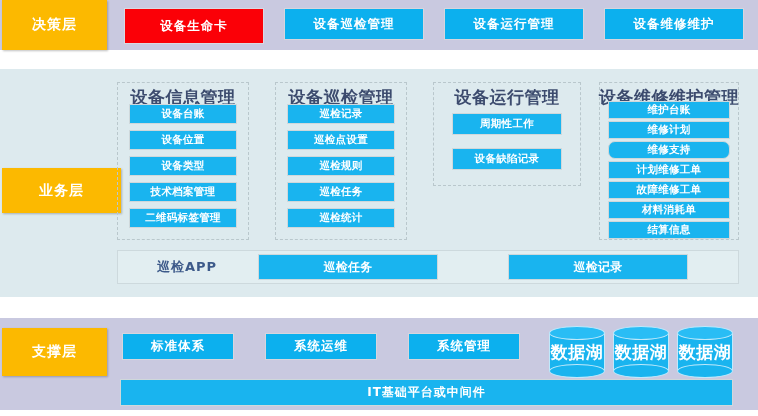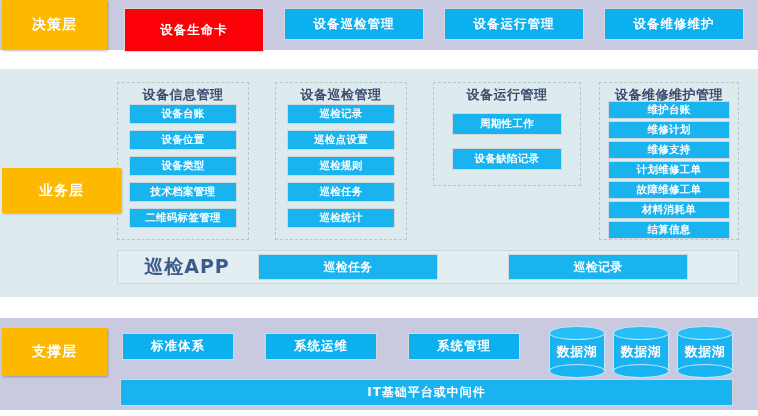--- a/index.html
+++ b/index.html
@@ -44,21 +44,21 @@
   .grp{
     position:absolute;
     border:1px dashed #b9c7cc;
     box-sizing:border-box;
   }
   .grp-title{
     position:absolute;
     width:100%;
     text-align:center;
     color:#3c4b6e;
-    font-size:13px;
+    font-size:17px;
     font-weight:bold;
     letter-spacing:.5px;
   }
   .cell{
     position:absolute;
     background:#19b4ef;
     border:1px solid #cfd8db;
     color:#ffffff;
     font-size:10.5px;
     font-weight:bold;
@@ -69,21 +69,21 @@
   .app-bar{
     position:absolute;
     background:#e2eef1;
     border:1px solid #cdd9dd;
     box-sizing:border-box;
   }
   .app-label{
     position:absolute;
     display:flex;align-items:center;justify-content:center;
     color:#3d5a8a;
-    font-size:19px;
+    font-size:13px;
     font-weight:bold;
     letter-spacing:1px;
   }
 
   
   .cyl{
     position:absolute;
   }
   .cyl .body{
     position:absolute;left:0;top:7px;width:100%;height:38px;
@@ -101,21 +101,21 @@
   .cyl .bot{
     position:absolute;left:0;top:38px;width:100%;height:14px;
     background:#19b4ef;
     border:1px solid #bfe9fb;
     border-radius:50%;
     box-sizing:border-box;
   }
   .cyl .cyl-text{
     position:absolute;left:0;top:0;width:100%;height:52px;
     display:flex;align-items:center;justify-content:center;
-    color:#ffffff;font-size:13px;font-weight:bold;letter-spacing:.5px;
+    color:#ffffff;font-size:17px;font-weight:bold;letter-spacing:.5px;
     z-index:3;
   }
   .wide-bar{
     position:absolute;
     background:#19b4ef;
     color:#ffffff;
     font-size:12px;font-weight:bold;letter-spacing:1px;
     display:flex;align-items:center;justify-content:center;
     border:1px solid #cfd8db;
     box-sizing:border-box;
@@ -123,21 +123,21 @@
 </style>
 </head>
 <body>
 
 <div class="canvas">
 
   <div class="band" style="top:0px;height:50px;"></div>
 
   <div class="layer-label" style="left:2px;top:0px;width:105px;height:50px;">决策层</div>
 
-  <div class="btn red" style="left:124px;top:8px;width:140px;height:44px;">设备生命卡</div>
+  <div class="btn red" style="left:124px;top:8px;width:140px;height:36px;">设备生命卡</div>
 
   <div class="btn" style="left:284px;top:8px;width:140px;height:32px;">设备巡检管理</div>
 
   <div class="btn" style="left:444px;top:8px;width:140px;height:32px;">设备运行管理</div>
 
   <div class="btn" style="left:604px;top:8px;width:140px;height:32px;">设备维修维护</div>
 
   <div class="biz-panel" style="left:0px;top:69px;width:758px;height:228px;"></div>
 
   <div class="layer-label" style="left:2px;top:168px;width:119px;height:45px;text-align:right;">业务层</div>
@@ -160,21 +160,21 @@
 
   <div class="grp" style="left:433px;top:82px;width:148px;height:104px;"></div>
   <div class="grp-title" style="left:433px;top:86px;width:148px;">设备运行管理</div>
   <div class="cell" style="left:452px;top:113px;width:110px;height:22px;">周期性工作</div>
   <div class="cell" style="left:452px;top:148px;width:110px;height:22px;">设备缺陷记录</div>
 
   <div class="grp" style="left:599px;top:82px;width:140px;height:158px;"></div>
   <div class="grp-title" style="left:599px;top:86px;width:140px;">设备维修维护管理</div>
   <div class="cell" style="left:608px;top:101px;width:122px;height:18px;">维护台账</div>
   <div class="cell" style="left:608px;top:121px;width:122px;height:18px;">维修计划</div>
-  <div class="cell" style="left:608px;top:141px;width:122px;height:18px;">维修支持</div>
+  <div class="cell" style="left:608px;top:141px;width:122px;height:18px;border-radius:7px;">维修支持</div>
   <div class="cell" style="left:608px;top:161px;width:122px;height:18px;">计划维修工单</div>
   <div class="cell" style="left:608px;top:181px;width:122px;height:18px;">故障维修工单</div>
   <div class="cell" style="left:608px;top:201px;width:122px;height:18px;">材料消耗单</div>
   <div class="cell" style="left:608px;top:221px;width:122px;height:18px;">结算信息</div>
 
   <div class="app-bar" style="left:117px;top:250px;width:622px;height:34px;"></div>
   <div class="app-label" style="left:122px;top:250px;width:130px;height:34px;">巡检APP</div>
   <div class="cell" style="left:258px;top:254px;width:180px;height:26px;font-size:12px;">巡检任务</div>
   <div class="cell" style="left:508px;top:254px;width:180px;height:26px;font-size:12px;">巡检记录</div>
 

